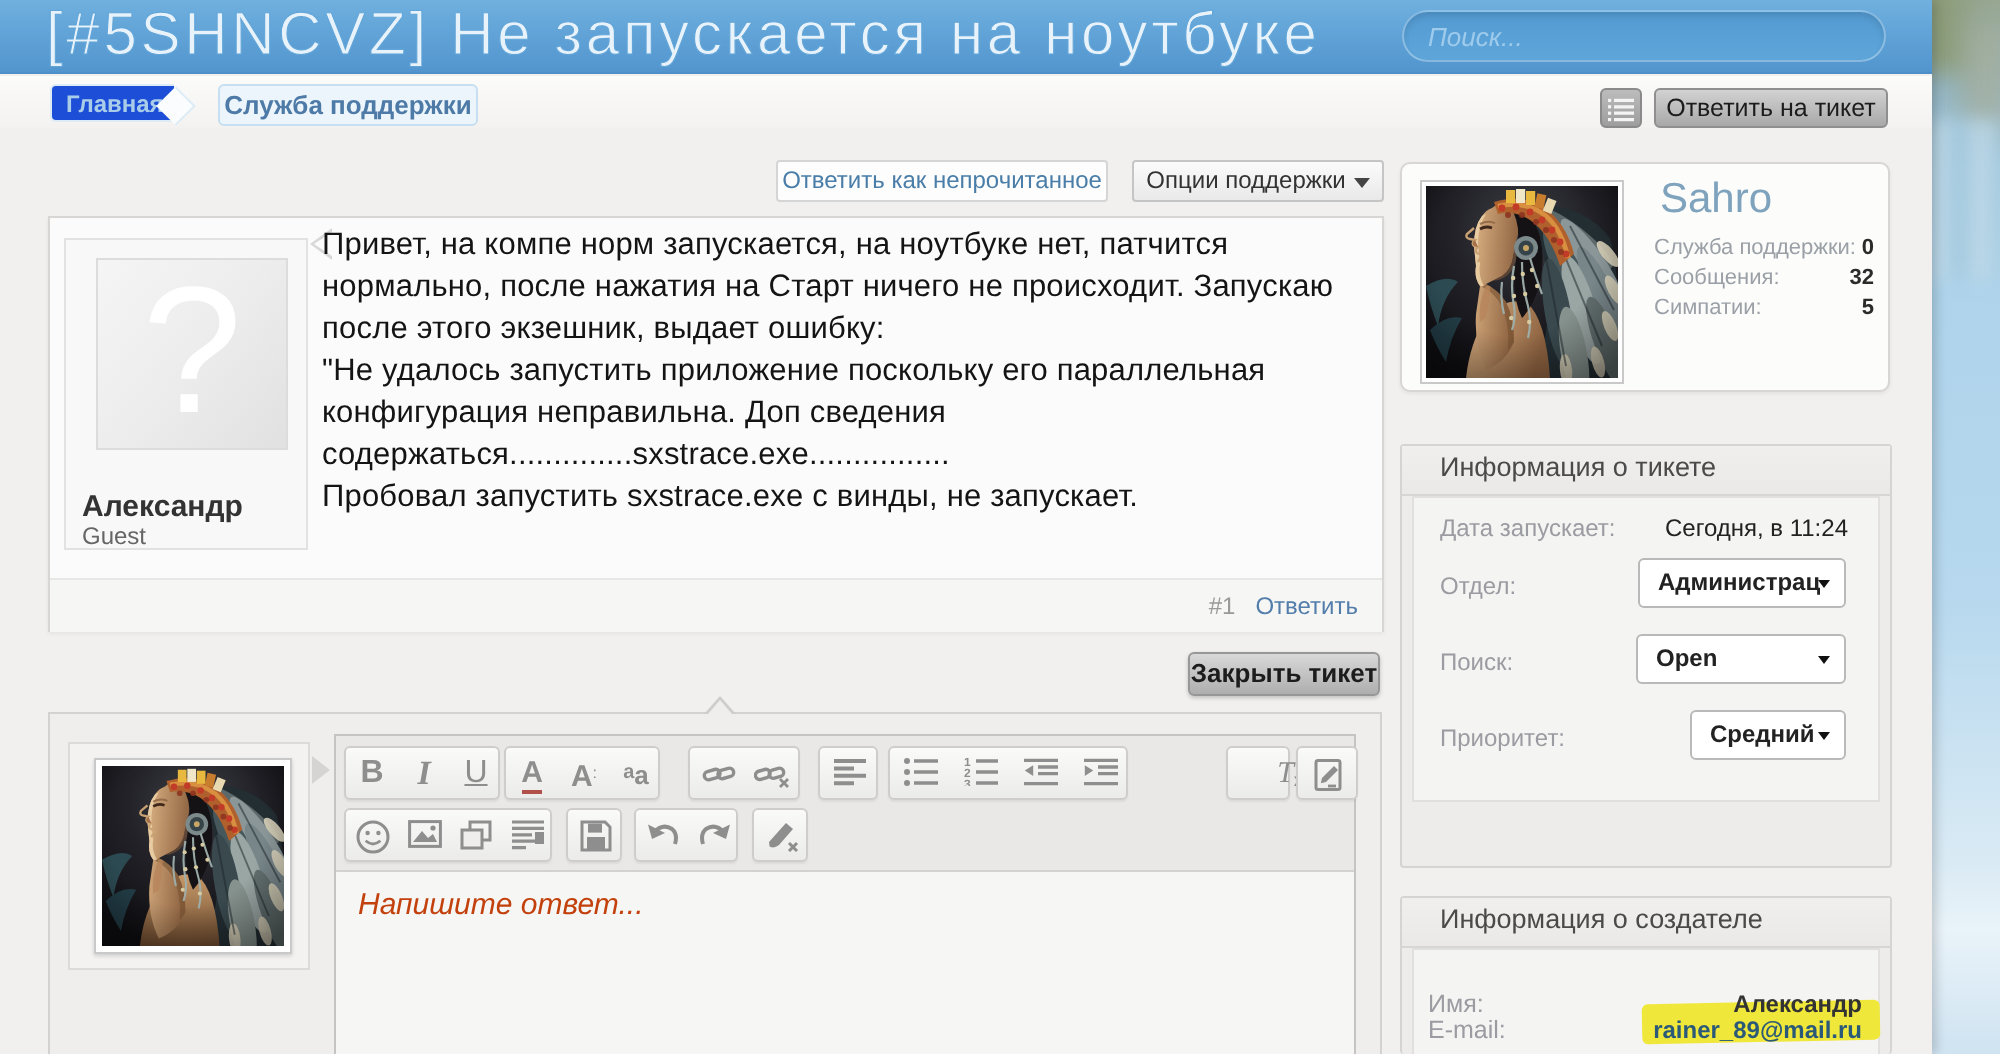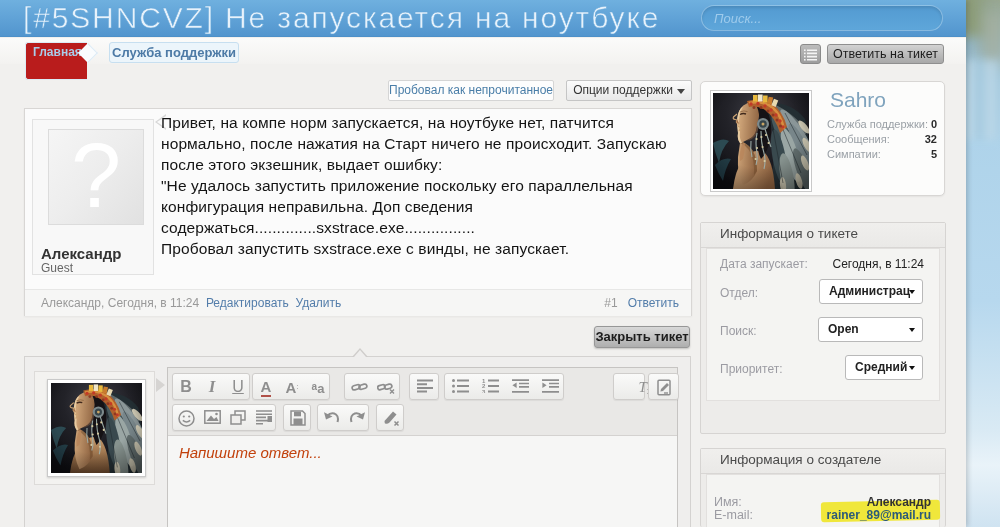--- a/index.html
+++ b/index.html
@@ -17,21 +17,21 @@
         background:linear-gradient(180deg,#6fb0df,#5295ce); border-bottom:1px solid #4d90c8; }
   .hd h1 { position:absolute; left:23px; top:1px; font-size:30px; font-weight:normal; color:#e8f2fb; letter-spacing:1.85px; -webkit-text-stroke:0.55px #61a5d8; }
   .search { position:absolute; left:701px; top:5px; width:242px; height:26px; border-radius:13px;
             background:linear-gradient(180deg,#539ad1,#5ea6da); border:1px solid rgba(255,255,255,.30);
             box-shadow:inset 0 2px 3px rgba(0,0,0,.10); }
   .search span { position:absolute; left:12px; top:5px; font-size:13px; font-style:italic; color:#9ecbec; }
 
   
   .crumbbar { position:absolute; left:0; top:38px; width:966px; height:26px;
               background:linear-gradient(180deg,#fbfbfa,#f3f2f0); }
-  .crumb1 { position:absolute; left:25px; top:42px; height:38px; width:62px; background:#b91c1c;
+  .crumb1 { position:absolute; left:25px; top:42px; height:19px; width:62px; background:#1d4ed8;
             border:1px solid #dcebf5; border-right:none; border-radius:3px 0 0 3px;
             color:#a9cce9; font-size:12px; font-weight:bold; line-height:19px; padding-left:7px; }
   .crumb1 .arr { position:absolute; right:-8px; top:2.5px; width:14px; height:14px; background:#fafcfe;
                  border-top:1px solid #dcebf5; border-right:1px solid #dcebf5; transform:rotate(45deg); }
   .crumb2 { position:absolute; left:109px; top:42px; height:21px; width:130px; background:#ecf5fb;
             border:1px solid #c7dff0; border-radius:3px; color:#4d7aa6; font-size:13px; font-weight:bold;
             line-height:19px; text-align:center; }
   .listbtn { position:absolute; left:800px; top:44px; width:21px; height:20px; border-radius:3px;
              background:linear-gradient(180deg,#bcbcbc,#9d9d9d); border:1px solid #8a8a8a; }
   .replybtn { position:absolute; left:827px; top:44px; width:117px; height:20px; border-radius:3px;
@@ -156,40 +156,39 @@
         <g fill="#f4f4f4">
           <rect x="0" y="0.4" width="1.6" height="1.6"></rect>
           <rect x="0" y="3.6" width="1.6" height="1.6"></rect>
           <rect x="0" y="6.8" width="1.6" height="1.6"></rect>
           <rect x="0" y="10" width="1.6" height="1.6"></rect>
         </g>
       </svg>
     </div>
   <div class="replybtn">Ответить на тикет</div>
 
-  <div class="markbtn">Пробовал как непрочитанное</div>
+  <div class="markbtn">Ответить как непрочитанное</div>
   <div class="optbtn">Опции поддержки<span class="tri"></span></div>
 
   <div class="msg">
     <div class="uinfo">
       <div class="qavatar">?</div>
       <div class="uname">Александр</div>
       <div class="utitle">Guest</div>
     </div>
     <div class="msgarrow"></div>
       <div class="msgarrow2"></div>
     <div class="msgtext">Привет, на компе норм запускается, на ноутбуке нет, патчится<br>
 нормально, после нажатия на Старт ничего не происходит. Запускаю<br>
 после этого экзешник, выдает ошибку:<br>
 "Не удалось запустить приложение поскольку его параллельная<br>
 конфигурация неправильна. Доп сведения<br>
 содержаться..............sxstrace.exe................<br>
 Пробовал запустить sxstrace.exe с винды, не запускает.</div>
     <div class="msgfoot">
-      <span class="l">Александр, Сегодня, в 11:24&nbsp; <a class="lnk">Редактировать</a>&nbsp; <a class="lnk">Удалить</a></span>
       <span class="r">#1&nbsp;&nbsp; <a class="lnk">Ответить</a></span>
     </div>
   </div>
 
   <div class="closebtn">Закрыть тикет</div>
 
   <div class="editor">
     <div class="notch"></div>
       <div class="notch2"></div>
     <div class="avholder">

